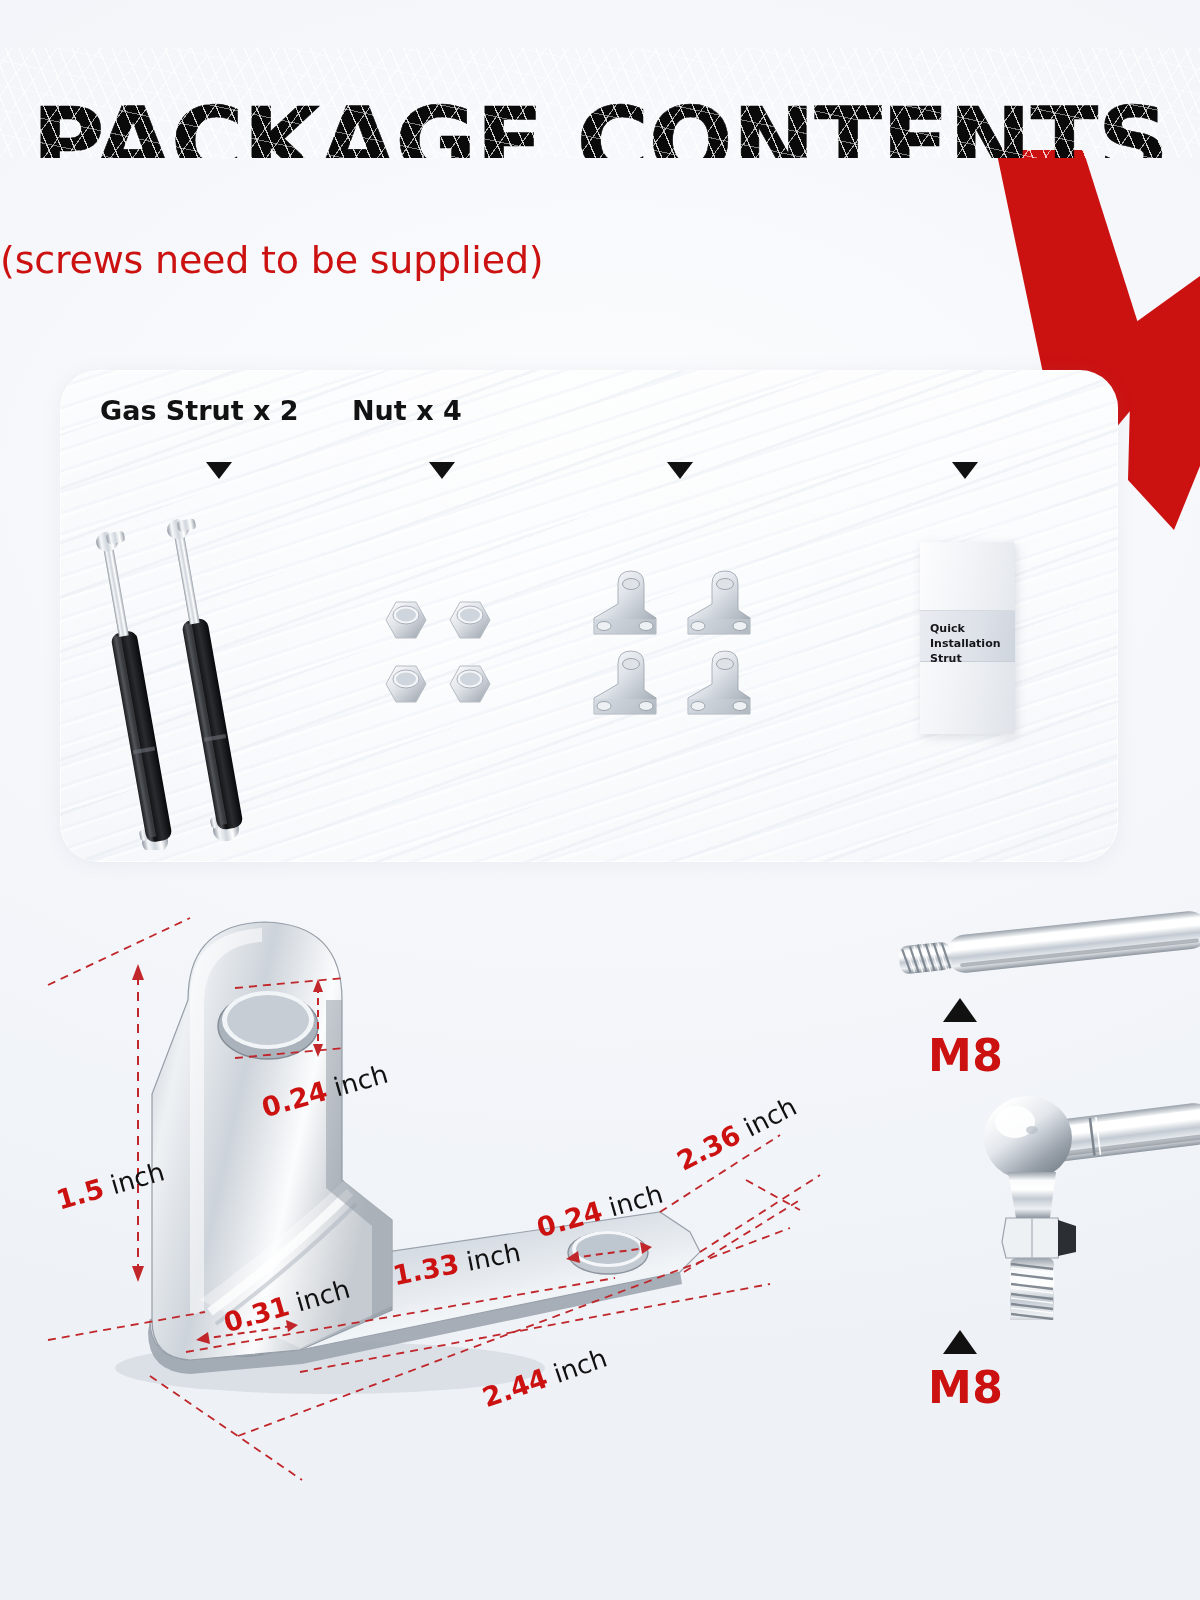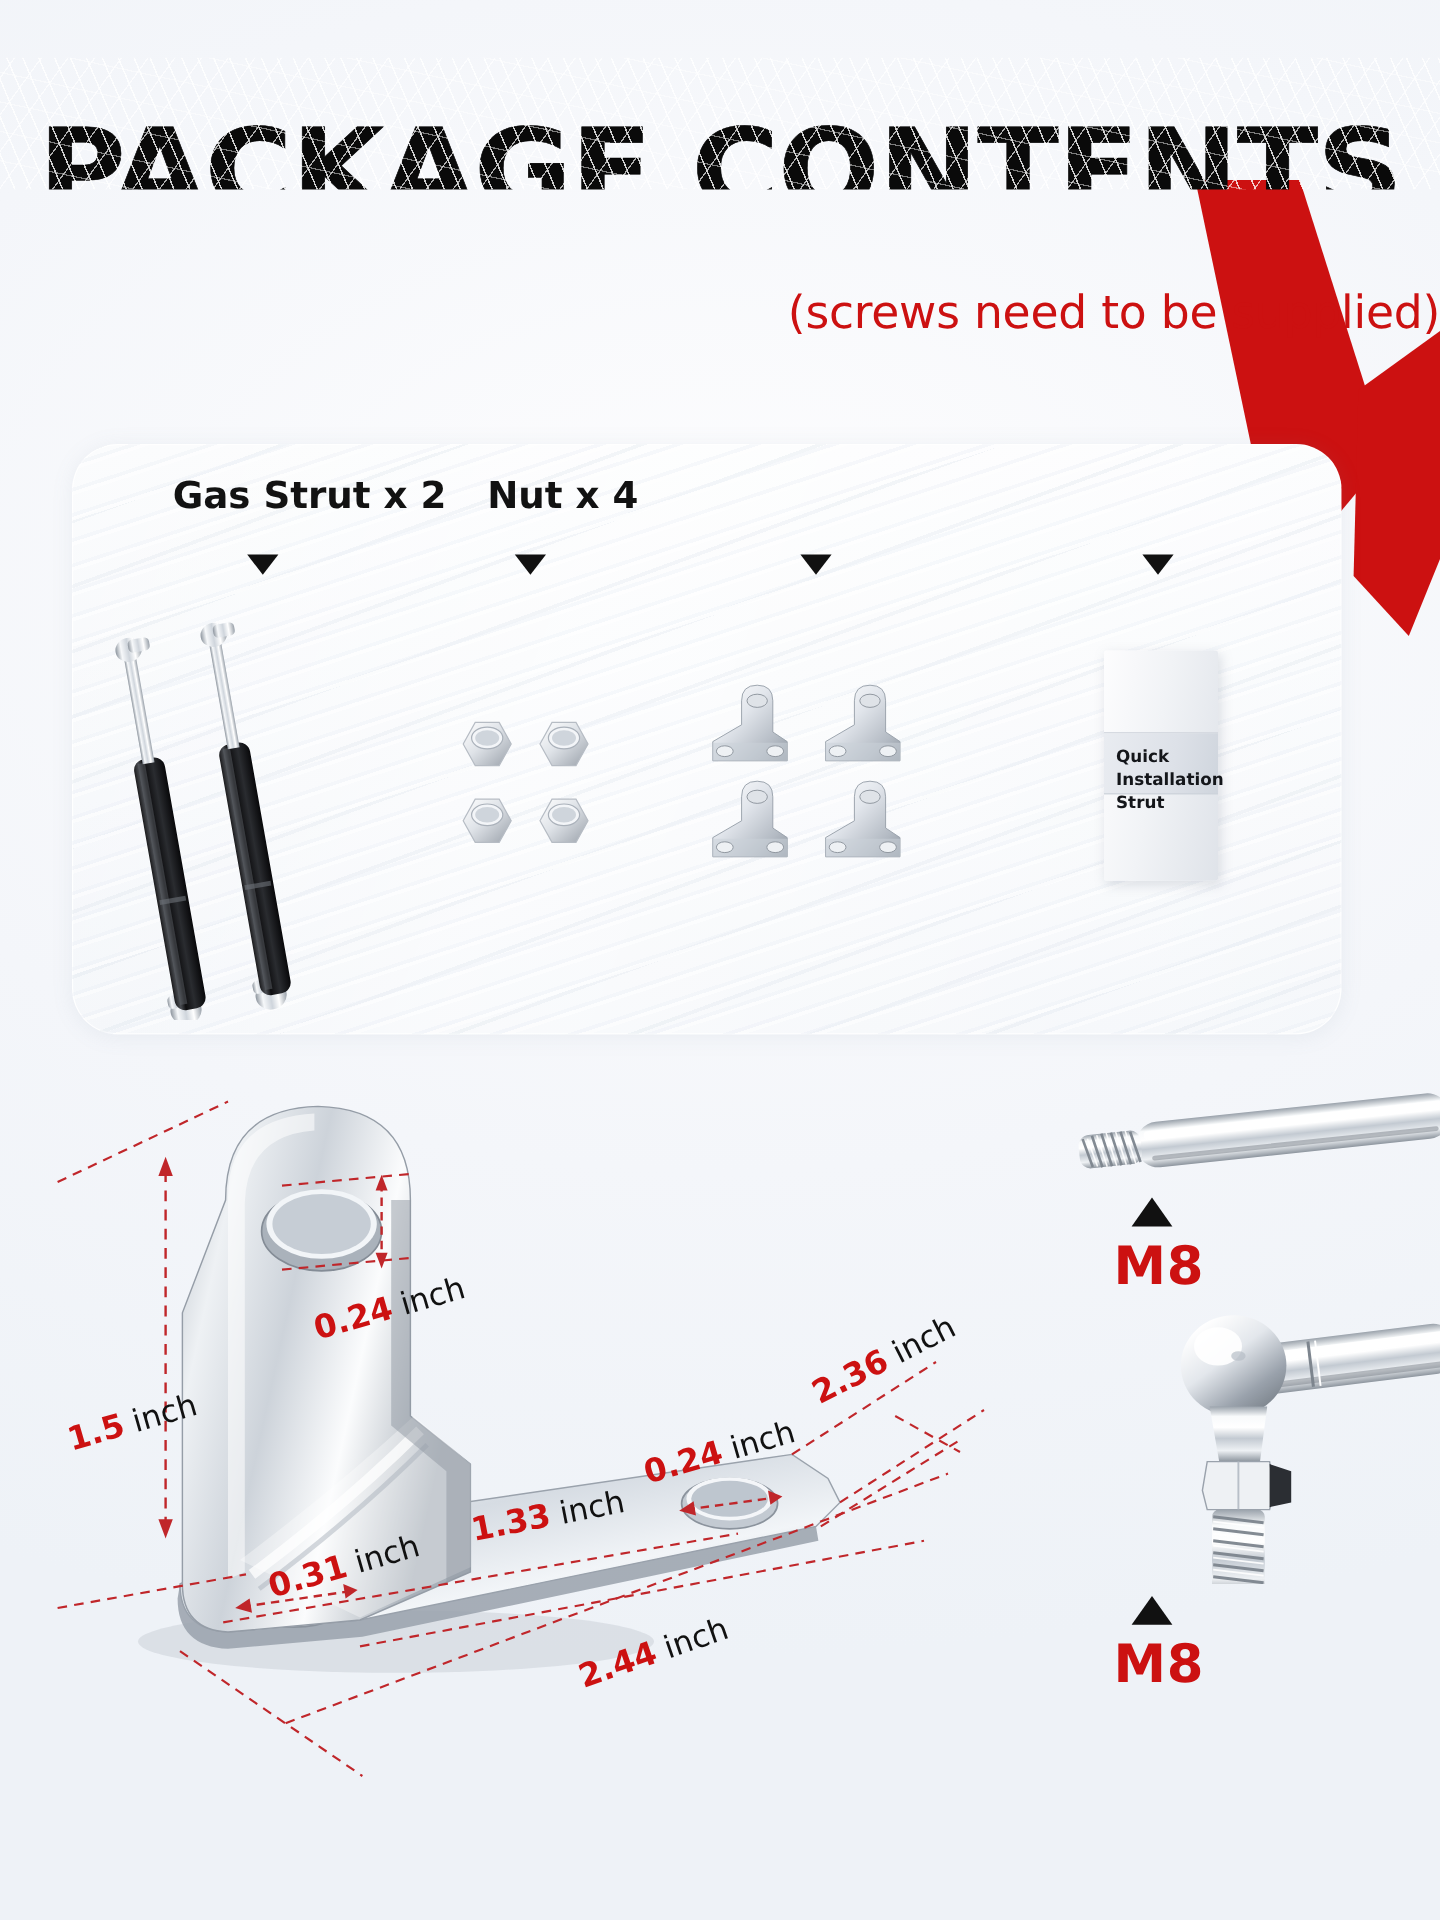--- a/index.html
+++ b/index.html
@@ -65,21 +65,21 @@
     text-align: center;
     font-family: "DejaVu Sans", sans-serif;
     font-size: 38px;
     color: #1b1b1b;
     letter-spacing: -.2px;
   }
   .subtitle2 {
     position: absolute;
     top: 238px; left: 0;
     width: 1200px;
-    text-align: right;
+    text-align: left;
     font-family: "DejaVu Sans", sans-serif;
     font-size: 38px;
     color: #cc1111;
     letter-spacing: -.2px;
   }
 
   
   .red-check {
     position: absolute;
     top: 150px;
@@ -110,24 +110,24 @@
     pointer-events: none;
     opacity: .55;
     background:
       repeating-linear-gradient(-18deg, rgba(255,255,255,0) 0px, rgba(255,255,255,0) 14px, rgba(255,255,255,.85) 14px, rgba(255,255,255,.85) 17px, rgba(230,236,244,.5) 17px, rgba(230,236,244,.5) 20px),
       repeating-linear-gradient(-20deg, rgba(255,255,255,0) 0px, rgba(255,255,255,0) 48px, rgba(214,222,233,.45) 48px, rgba(214,222,233,.45) 51px);
   }
 
   .labels { position: absolute; inset: 0; z-index: 4; }
   .label {
     position: absolute;
-    text-align: right;
+    text-align: left;
     font-family: "DejaVu Sans", sans-serif;
     font-weight: bold;
-    font-size: 31px;
+    font-size: 27px;
     line-height: 1.22;
     color: #121212;
   }
   .caret {
     position: absolute;
     width: 0; height: 0;
     border-left: 13px solid transparent;
     border-right: 13px solid transparent;
     border-top: 17px solid #111;
   }
@@ -298,21 +298,21 @@
   </svg>
 
   <div style="position:absolute; left:920px; top:542px; width:95px; height:192px;">
     <div style="position:absolute; inset:0; border-radius:2px;
                 background:linear-gradient(100deg,#fdfdfe 0%,#f1f3f6 45%,#dfe3e9 100%);
                 box-shadow:2px 3px 10px rgba(130,140,155,.25);"></div>
     <div style="position:absolute; left:0; top:68px; width:95px; height:52px;
                 background:linear-gradient(100deg,#e9ecf1 0%,#dde1e8 60%,#cfd5dd 100%);
                 border-top:1px solid #d6dae1; border-bottom:1px solid #c9cfd8;"></div>
     <div style="position:absolute; left:10px; top:80px; width:78px;
-                font-family:'DejaVu Sans',sans-serif; font-weight:bold; font-size:14px;
+                font-family:'DejaVu Sans',sans-serif; font-weight:bold; font-size:11px;
                 line-height:1.35; color:#14161a;">
       <div>Quick Installation</div>
       <div>Strut</div>
     </div>
   </div>
 </div>
 
 <div class="bottom">
 
   <svg style="position:absolute; left:0; top:0;" width="880" height="720" viewBox="0 0 880 720">

